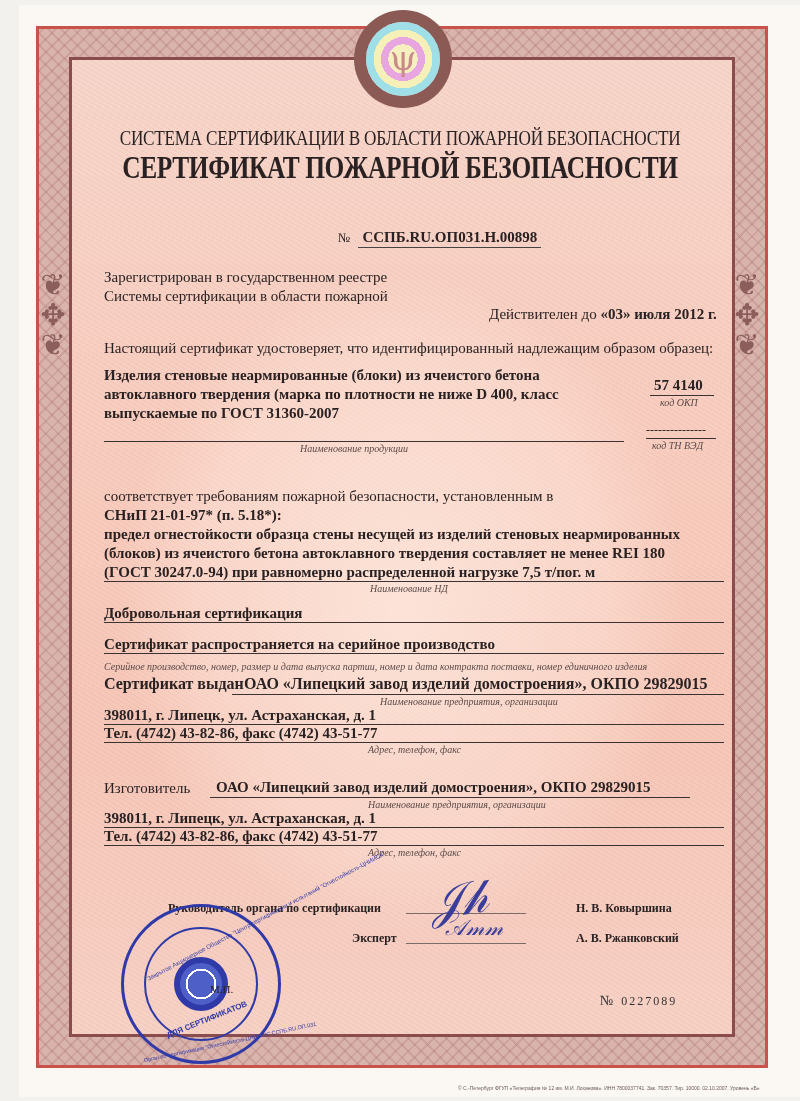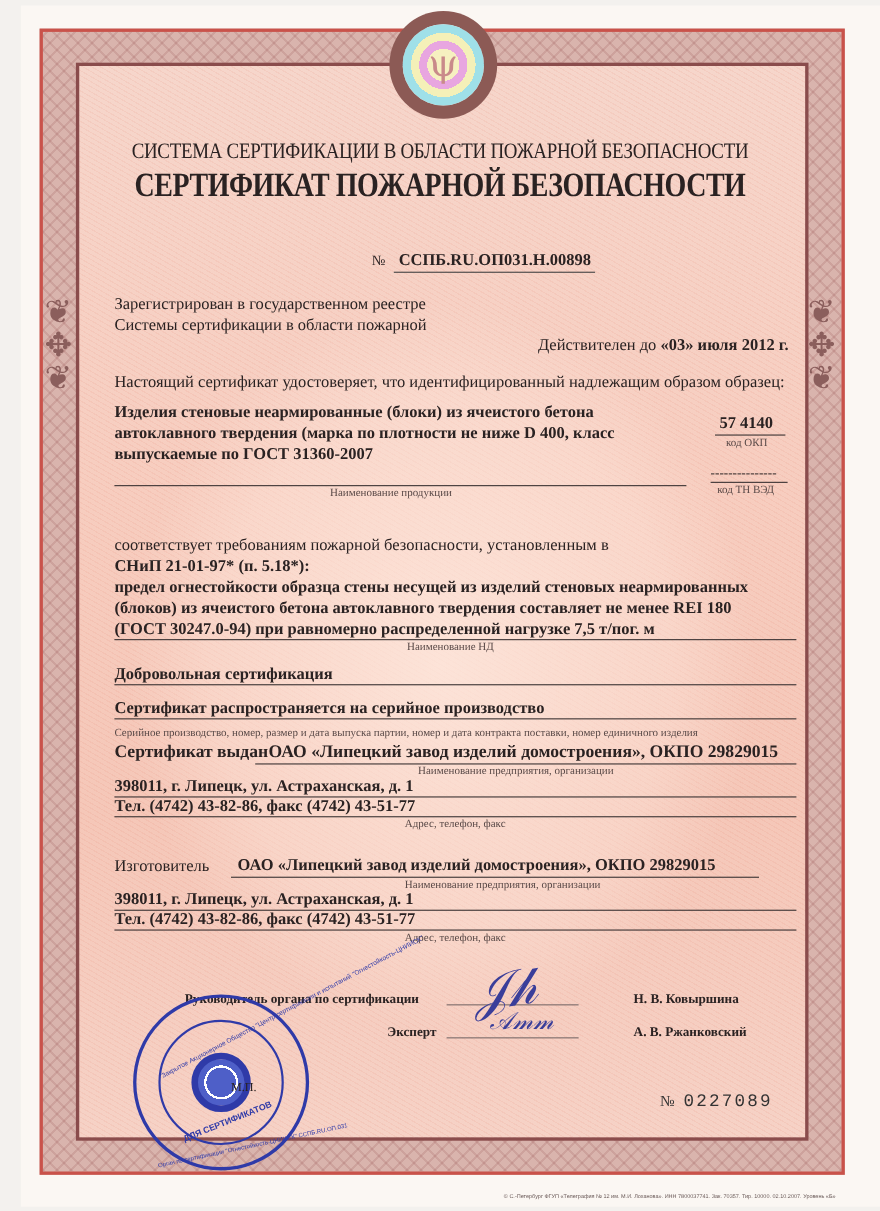--- a/index.html
+++ b/index.html
@@ -25,37 +25,37 @@
   .title { left:0; right:0; top:150px; text-align:center; font-size:31px; font-weight:bold; letter-spacing:-0.5px; transform:scaleX(0.82); }
   .numrow { left:338px; top:229px; font-size:15px; }
   .numrow .lbl { font-size:13px; margin-right:8px; }
   .numrow .val { font-weight:bold; display:inline-block; border-bottom:1px solid #444; padding:0 4px 1px 4px; }
   .reg { left:104px; top:268px; font-size:15px; line-height:19px; white-space:normal; width:330px; }
   b { font-weight:bold; }
   .valid { left:489px; top:306px; font-size:15px; }
   .intro { left:104px; top:340px; font-size:15px; }
   .prod { left:104px; top:366px; font-size:15px; font-weight:bold; line-height:19px; width:520px; white-space:normal; }
   .line { position:absolute; height:1px; background:#3b3333; }
-  .cap { position:absolute; font-size:10px; color:#5a4a48; white-space:nowrap; }
+  .cap { position:absolute; font-size:10px; font-style:italic; color:#5a4a48; white-space:nowrap; }
   .okp { left:654px; top:377px; font-size:15px; font-weight:bold; }
   .complies { left:104px; top:488px; font-size:15px; }
   .snip { left:104px; top:507px; font-size:15px; font-weight:bold; }
   .limit { left:104px; top:525px; font-size:15px; font-weight:bold; line-height:19px; width:620px; white-space:normal; }
   .bold15 { font-size:15px; font-weight:bold; }
   .reg15 { font-size:15px; }
   .sign { font-size:12px; font-weight:bold; }
   .stamp { position:absolute; left:121px; top:904px; width:160px; height:160px; border-radius:50%; border:3px solid #2f3aa8; box-sizing:border-box; }
   .stamp .ring2 { position:absolute; left:20px; top:20px; right:20px; bottom:20px; border-radius:50%; border:2px solid #2f3aa8; }
   .stamp .core { position:absolute; left:50px; top:50px; width:54px; height:54px; border-radius:50%; border:6px solid #2f3aa8; box-sizing:border-box; background:radial-gradient(circle, #4e5fc8 0 45%, #fff 45% 52%, #4e5fc8 52%); }
   .stamp .txt { position:absolute; font-size:8px; color:#2f3aa8; font-family:"Liberation Sans", sans-serif; white-space:nowrap; }
   .mp { left:170px; top:983px; font-size:11px;margin-left:40px; }
   .signature { position:absolute; font-family:"DejaVu Serif", serif; font-style:italic; color:#3a3e9a; }
   .serial { left:600px; top:990px; font-size:17px; color:#333; }
   .serial .no { font-size:14px; margin-right:8px; }
-  .serial .digits { font-family:Liberation Mono, monospace; font-size:16px; letter-spacing:2px; }
+  .serial .digits { font-family:Liberation Serif, serif; font-size:12px; letter-spacing:2px; }
   .printer { left:458px; top:1085px; font-size:5px; color:#6a5a58; font-family:"Liberation Sans", sans-serif; }
 </style>
 </head>
 <body>
 
 <div class="paper"></div>
 
 <div class="frame-outer">
   <div class="frame-inner"></div>
 </div>

